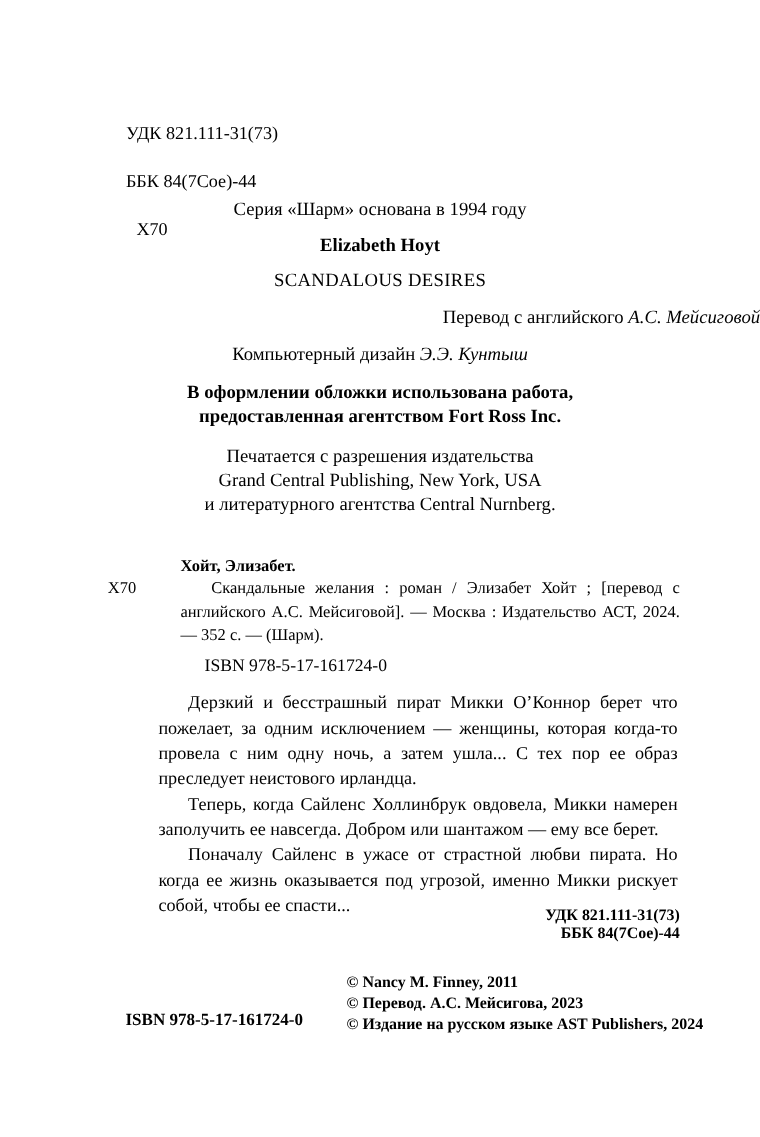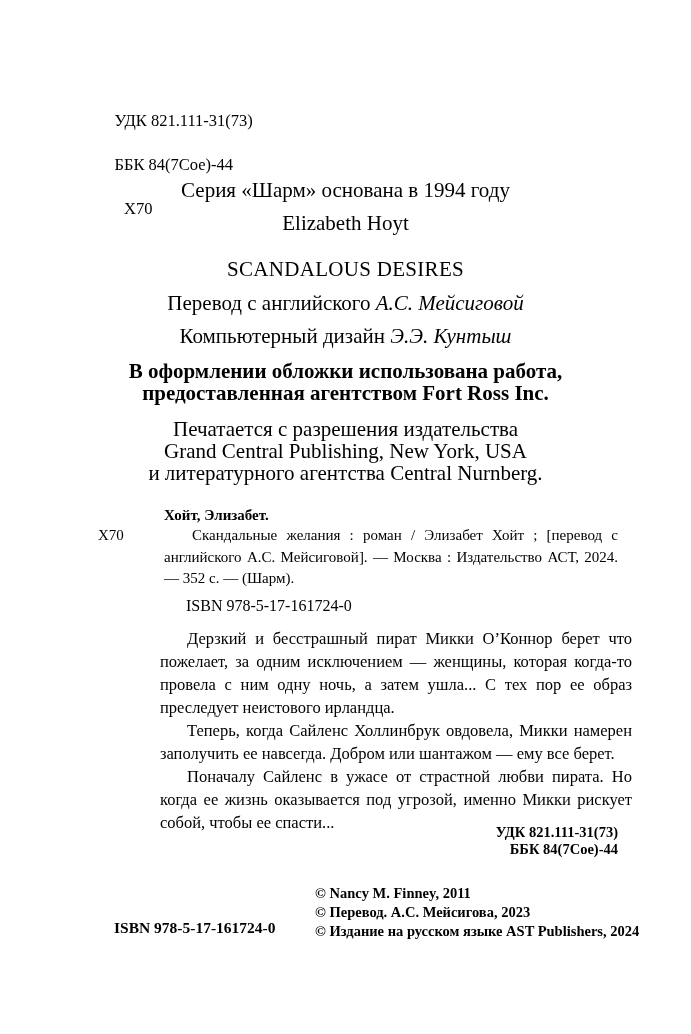--- a/index.html
+++ b/index.html
@@ -38,30 +38,30 @@
 
   
   .credits {
     position: absolute;
     left: 0;
     right: 0;
     top: 179px;
     text-align: center;
   }
   .credits .line {
-    font-size: 21px;
+    font-size: 17px;
     line-height: 22px;
   }
   .series-line { margin-bottom: 11px; }
-  .author-orig { margin-bottom: 24px; }
+  .author-orig { margin-bottom: 10px; font-weight: bold; }
   .title-orig {
     letter-spacing: 0.3px;
     margin-bottom: 12px;
   }
-  .translator { margin-bottom: 11px; }
+  .translator { margin-bottom: 11px; text-align: right; }
   .designer { margin-bottom: 13px; }
   .cover-note {
     font-weight: bold;
     line-height: 21px;
     margin-bottom: 14px;
   }
   .cover-note .l2 { display: block; }
   .permission {
     line-height: 22px;
   }
@@ -103,21 +103,21 @@
   .isbn-inline {
     position: absolute;
     left: 186px;
     top: 597px;
     font-size: 16px;
   }
 
   
   .annotation {
     position: absolute;
-    left: 160px;
+    left: 144px;
     top: 627px;
     width: 472px;
     font-size: 16.5px;
     line-height: 23px;
     text-align: justify;
     text-justify: inter-word;
   }
   .annotation p {
     margin: 0;
     text-indent: 27px;

